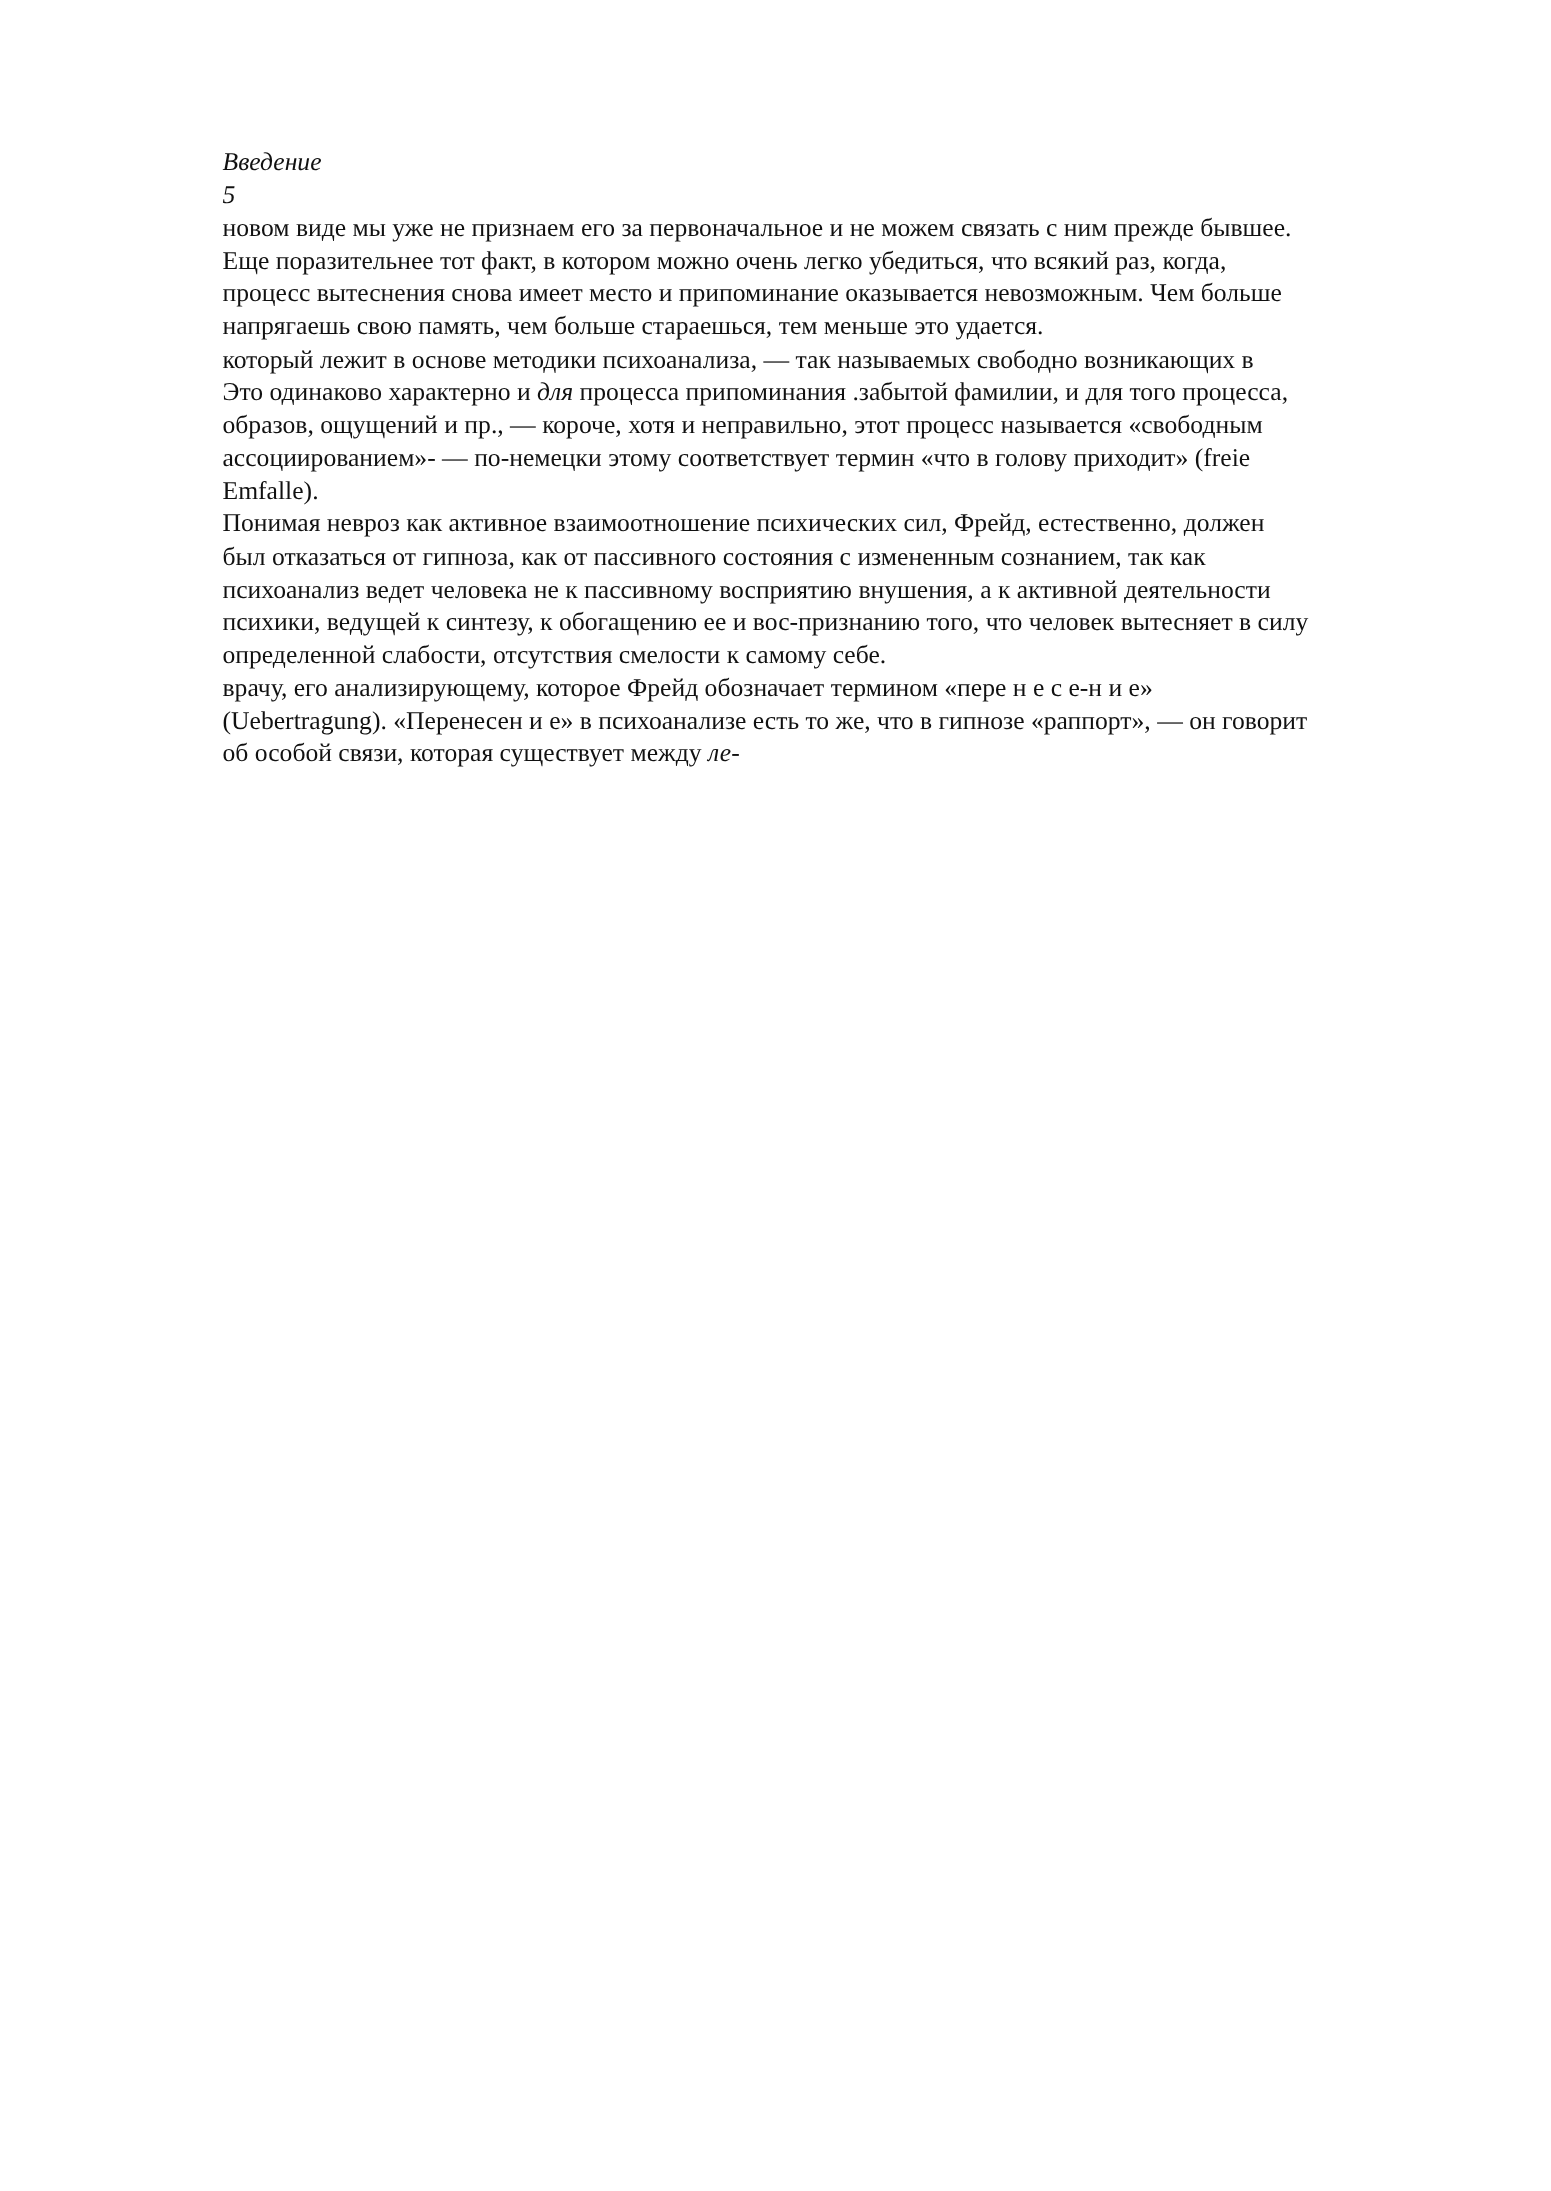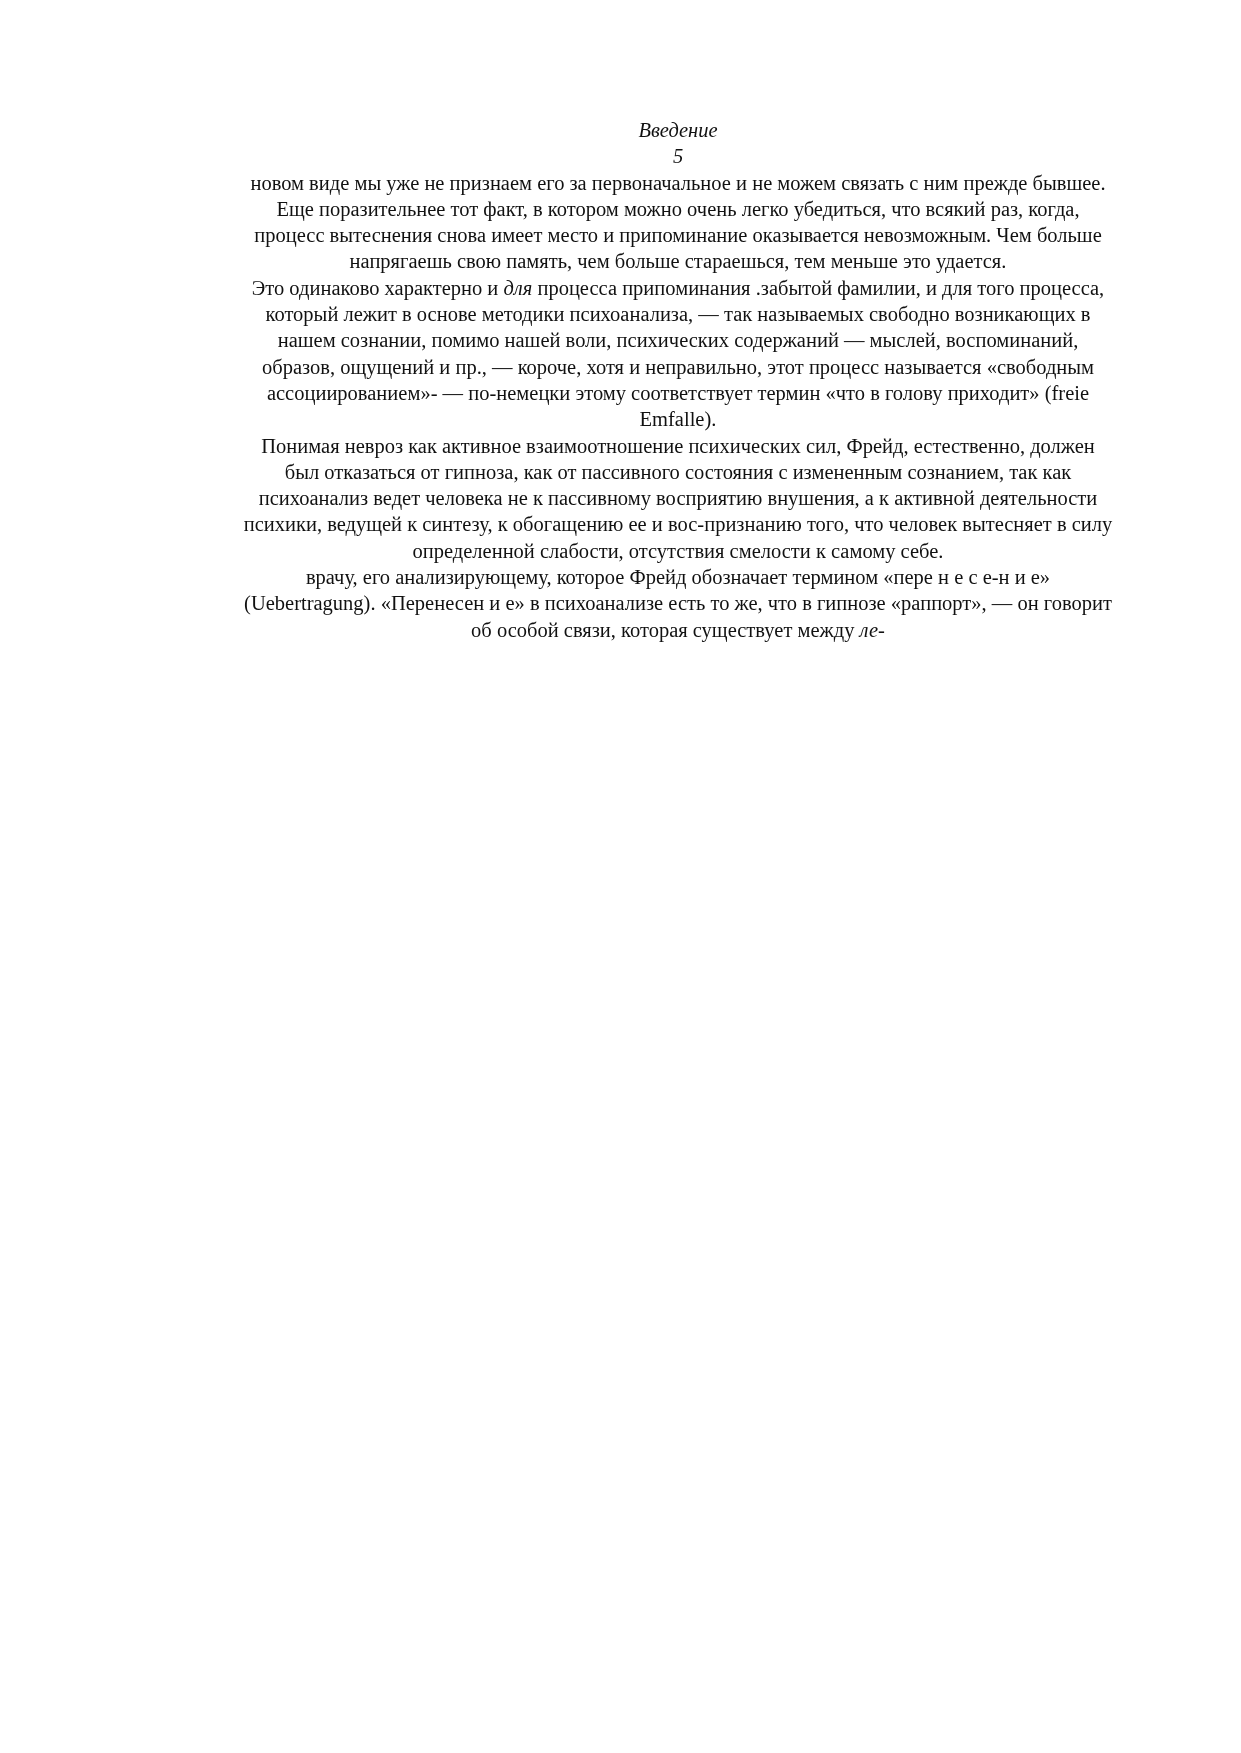--- a/index.html
+++ b/index.html
@@ -20,44 +20,42 @@
       width: 1000px;
       font-family: "Liberation Serif", "DejaVu Serif", serif;
       font-size: 20.5px;
       line-height: 26.3px;
       color: #111111;
     }
     .line {
       display: block;
       white-space: nowrap;
       height: 26.3px;
-      text-align: center;
     }
     .italic {
       font-style: italic;
     }
   </style>
 </head>
 <body>
 
 <div class="page">
   <span class="line italic">Введение</span>
   <span class="line italic">5</span>
 
   <div>
     <span class="line"><span>новом виде мы уже не признаем его за первоначальное и не можем связать с ним прежде бывшее.</span></span>
     <span class="line"><span>Еще поразительнее тот факт, в котором можно очень легко убедиться, что всякий раз, когда,</span></span>
     <span class="line"><span>процесс вытеснения снова имеет место и припоминание оказывается невозможным. Чем больше</span></span>
     <span class="line"><span>напрягаешь свою память, чем больше стараешься, тем меньше это удается.</span></span>
   </div>
 
   <div>
+    <span class="line"><span>который лежит в основе методики психоанализа, — так называемых свободно возникающих в</span></span>
     <span class="line"><span>Это одинаково характерно и </span><span class="italic">для</span><span> процесса припоминания .забытой фамилии, и для того процесса,</span></span>
-    <span class="line"><span>который лежит в основе методики психоанализа, — так называемых свободно возникающих в</span></span>
-    <span class="line"><span>нашем сознании, помимо нашей воли, психических содержаний — мыслей, воспоминаний,</span></span>
     <span class="line"><span>образов, ощущений и пр., — короче, хотя и неправильно, этот процесс называется «свободным</span></span>
     <span class="line"><span>ассоциированием»- — по-немецки этому соответствует термин «что в голову приходит» (freie</span></span>
     <span class="line"><span>Emfalle).</span></span>
   </div>
 
   <div>
     <span class="line"><span>Понимая невроз как активное взаимоотношение психических сил, Фрейд, естественно, должен</span></span>
     <span class="line"><span>был отказаться от гипноза, как от пассивного состояния с измененным сознанием, так как</span></span>
     <span class="line"><span>психоанализ ведет человека не к пассивному восприятию внушения, а к активной деятельности</span></span>
     <span class="line"><span>психики, ведущей к синтезу, к обогащению ее и вос-признанию того, что человек вытесняет в силу</span></span>

